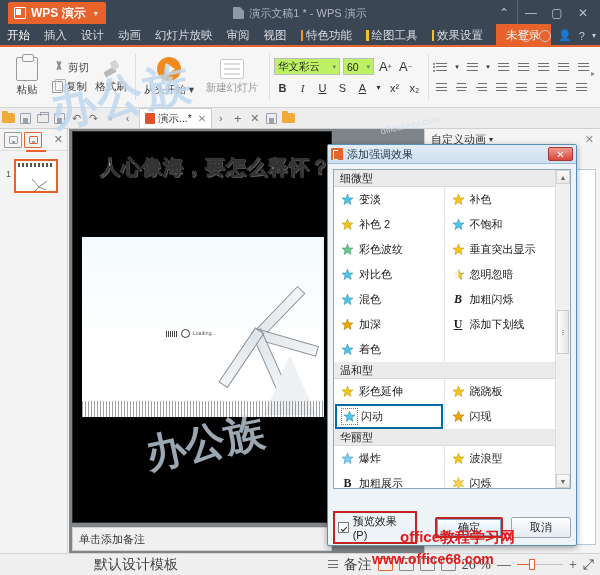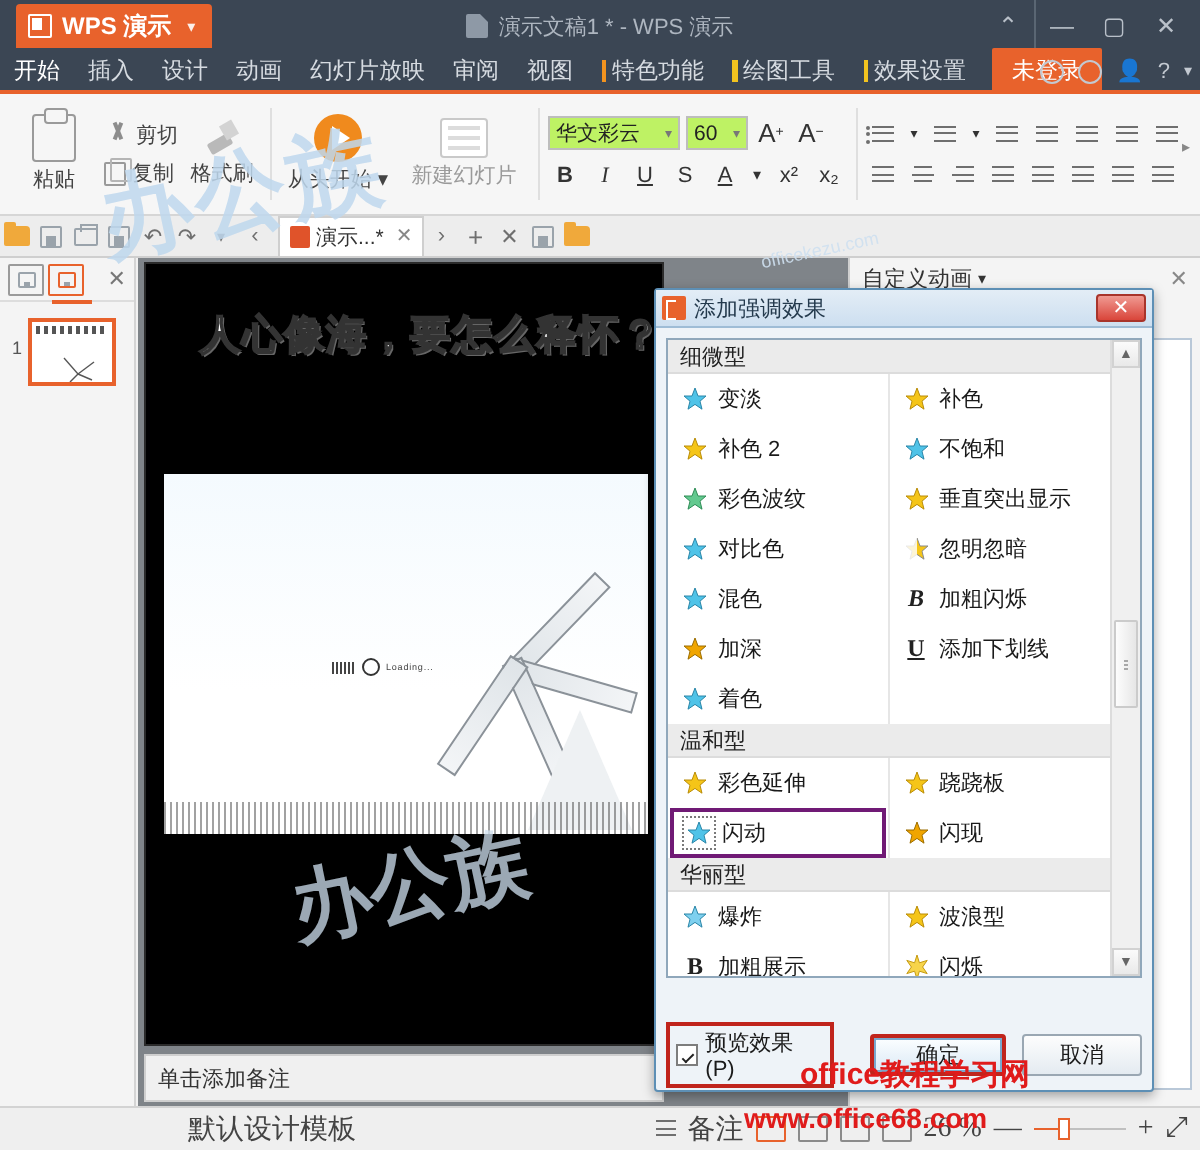--- a/index.html
+++ b/index.html
@@ -246,21 +246,21 @@
     font-size:11px;color:#222;padding:2px 6px;height:17px;display:flex;align-items:center;
   }
   .grid2{display:grid;grid-template-columns:1fr 1fr;}
   .cell{
     height:25px;display:flex;align-items:center;gap:5px;padding-left:7px;font-size:11px;color:#1a1a1a;
     border-right:1px solid #e6e6e6;position:relative;
   }
   .cell:nth-child(2n){border-right:0;}
   .cell.sel{ }
   .cell.sel .inner{
-    position:absolute;left:1px;right:1px;top:0px;bottom:0px;border:2px solid #701a75;
+    position:absolute;left:1px;right:1px;top:0px;bottom:0px;border:2px solid #0369a1;
     background:#fff;display:flex;align-items:center;gap:5px;padding-left:6px;
   }
   .cell.sel .inner .i2{ outline:1px dotted #7a7a7a; outline-offset:1px;}
   .star{width:13px;height:13px;display:inline-block;position:relative;flex:0 0 13px;}
   .star svg{display:block;}
   .bchar{width:13px;display:inline-block;text-align:center;font-weight:bold;
     font-family:"Liberation Serif",serif;font-size:12px;color:#222;flex:0 0 13px;}
   .bchar.ital{font-style:italic;}
   
   .vsb{position:absolute;right:0;top:0;width:15px;bottom:0;background:#f0f0f0;border-left:1px solid #dcdcdc;}

